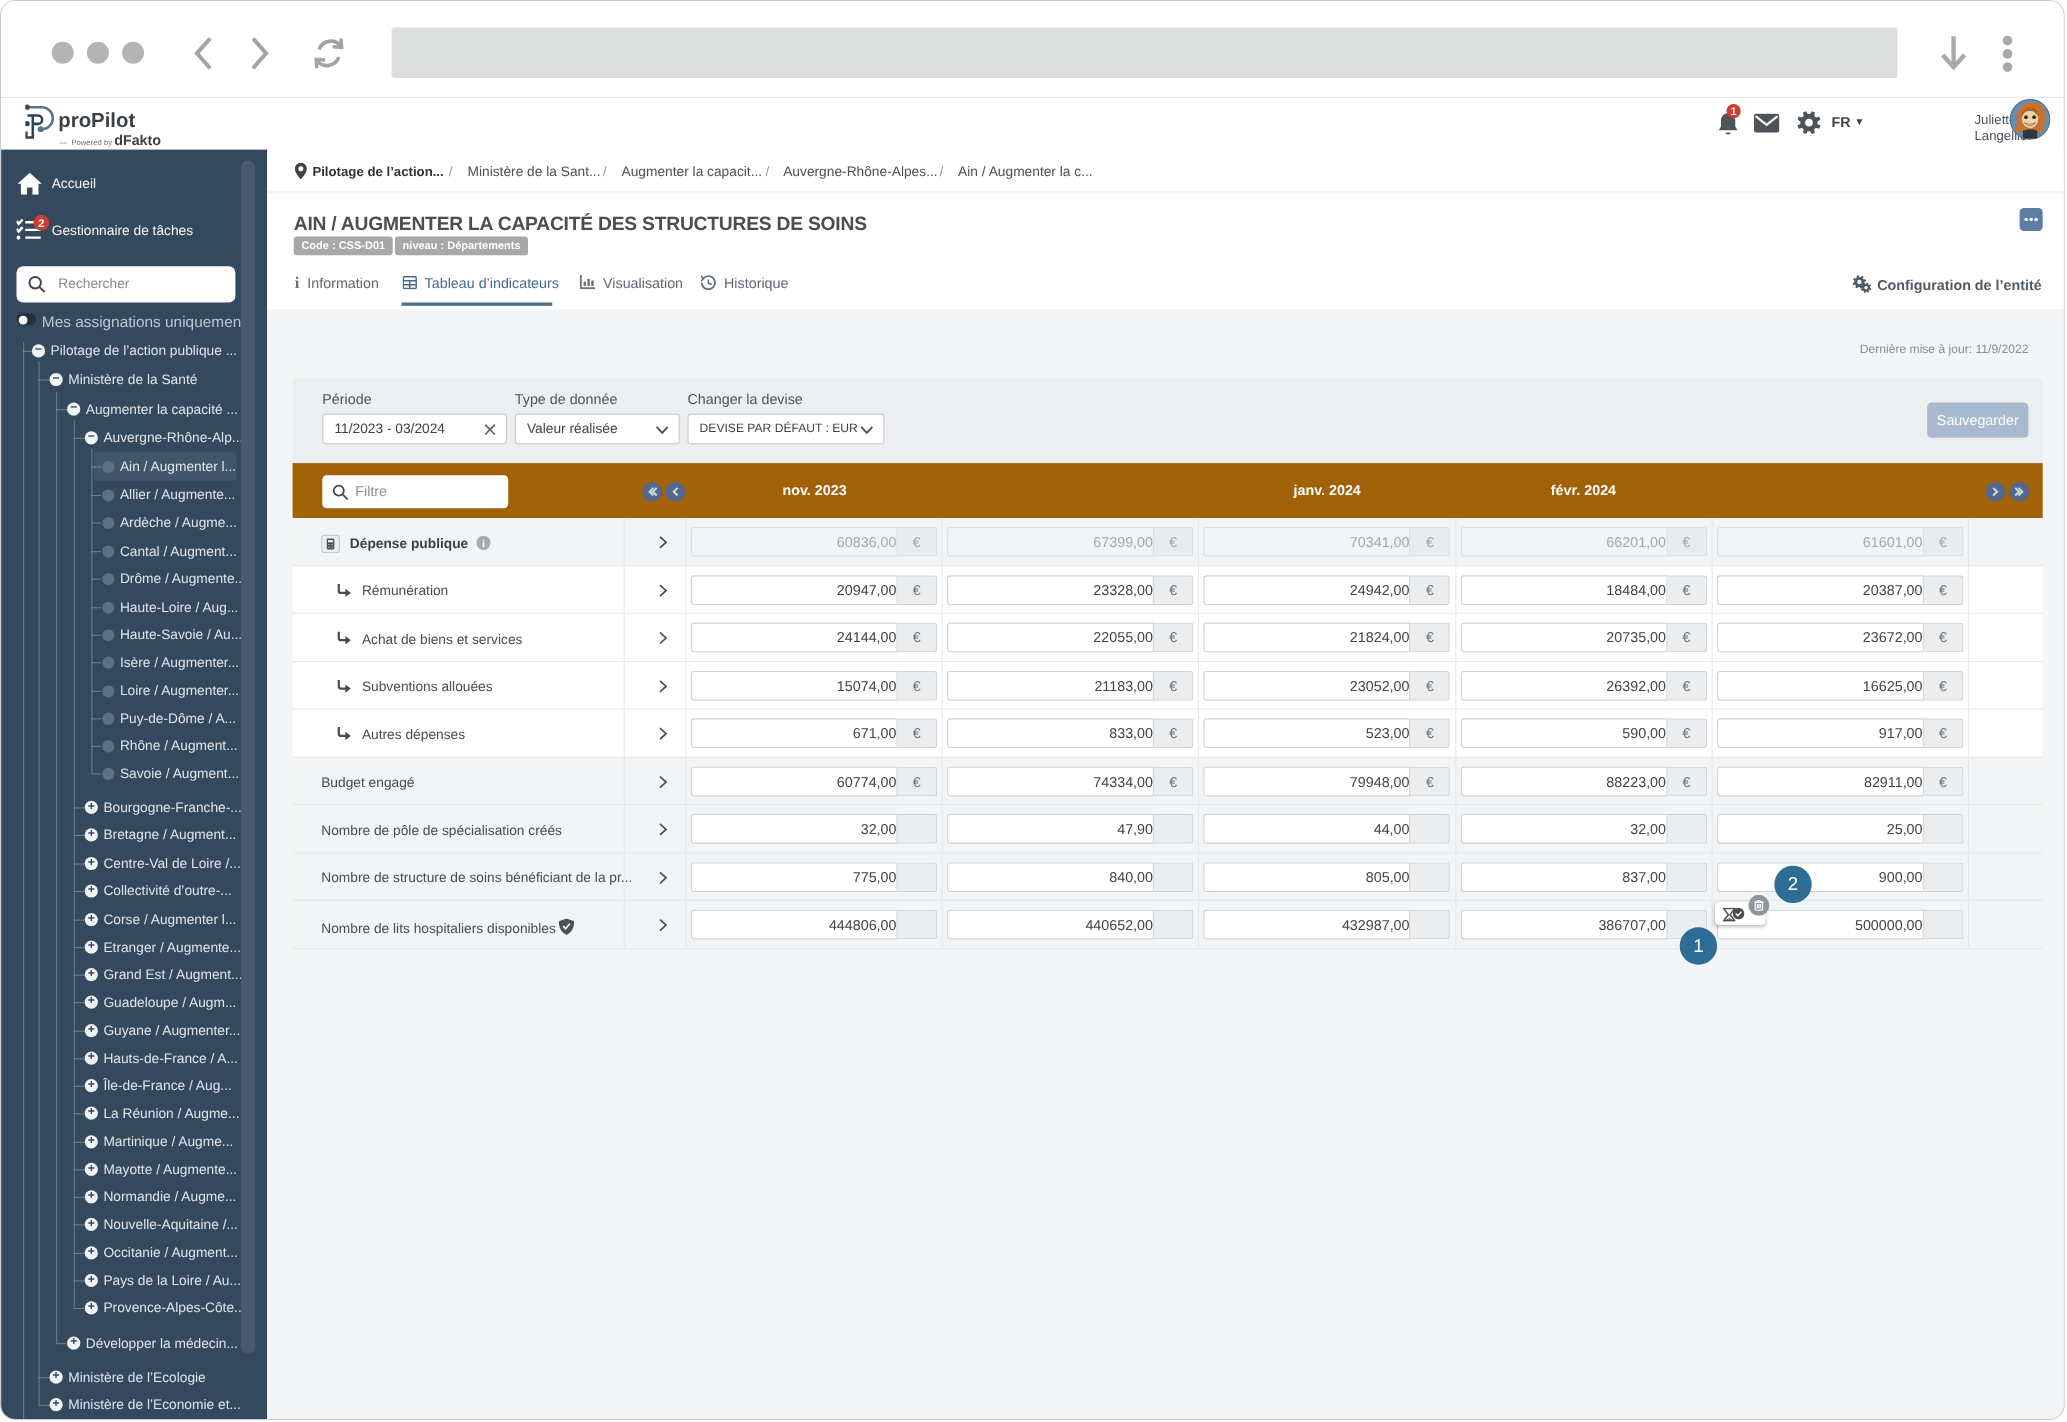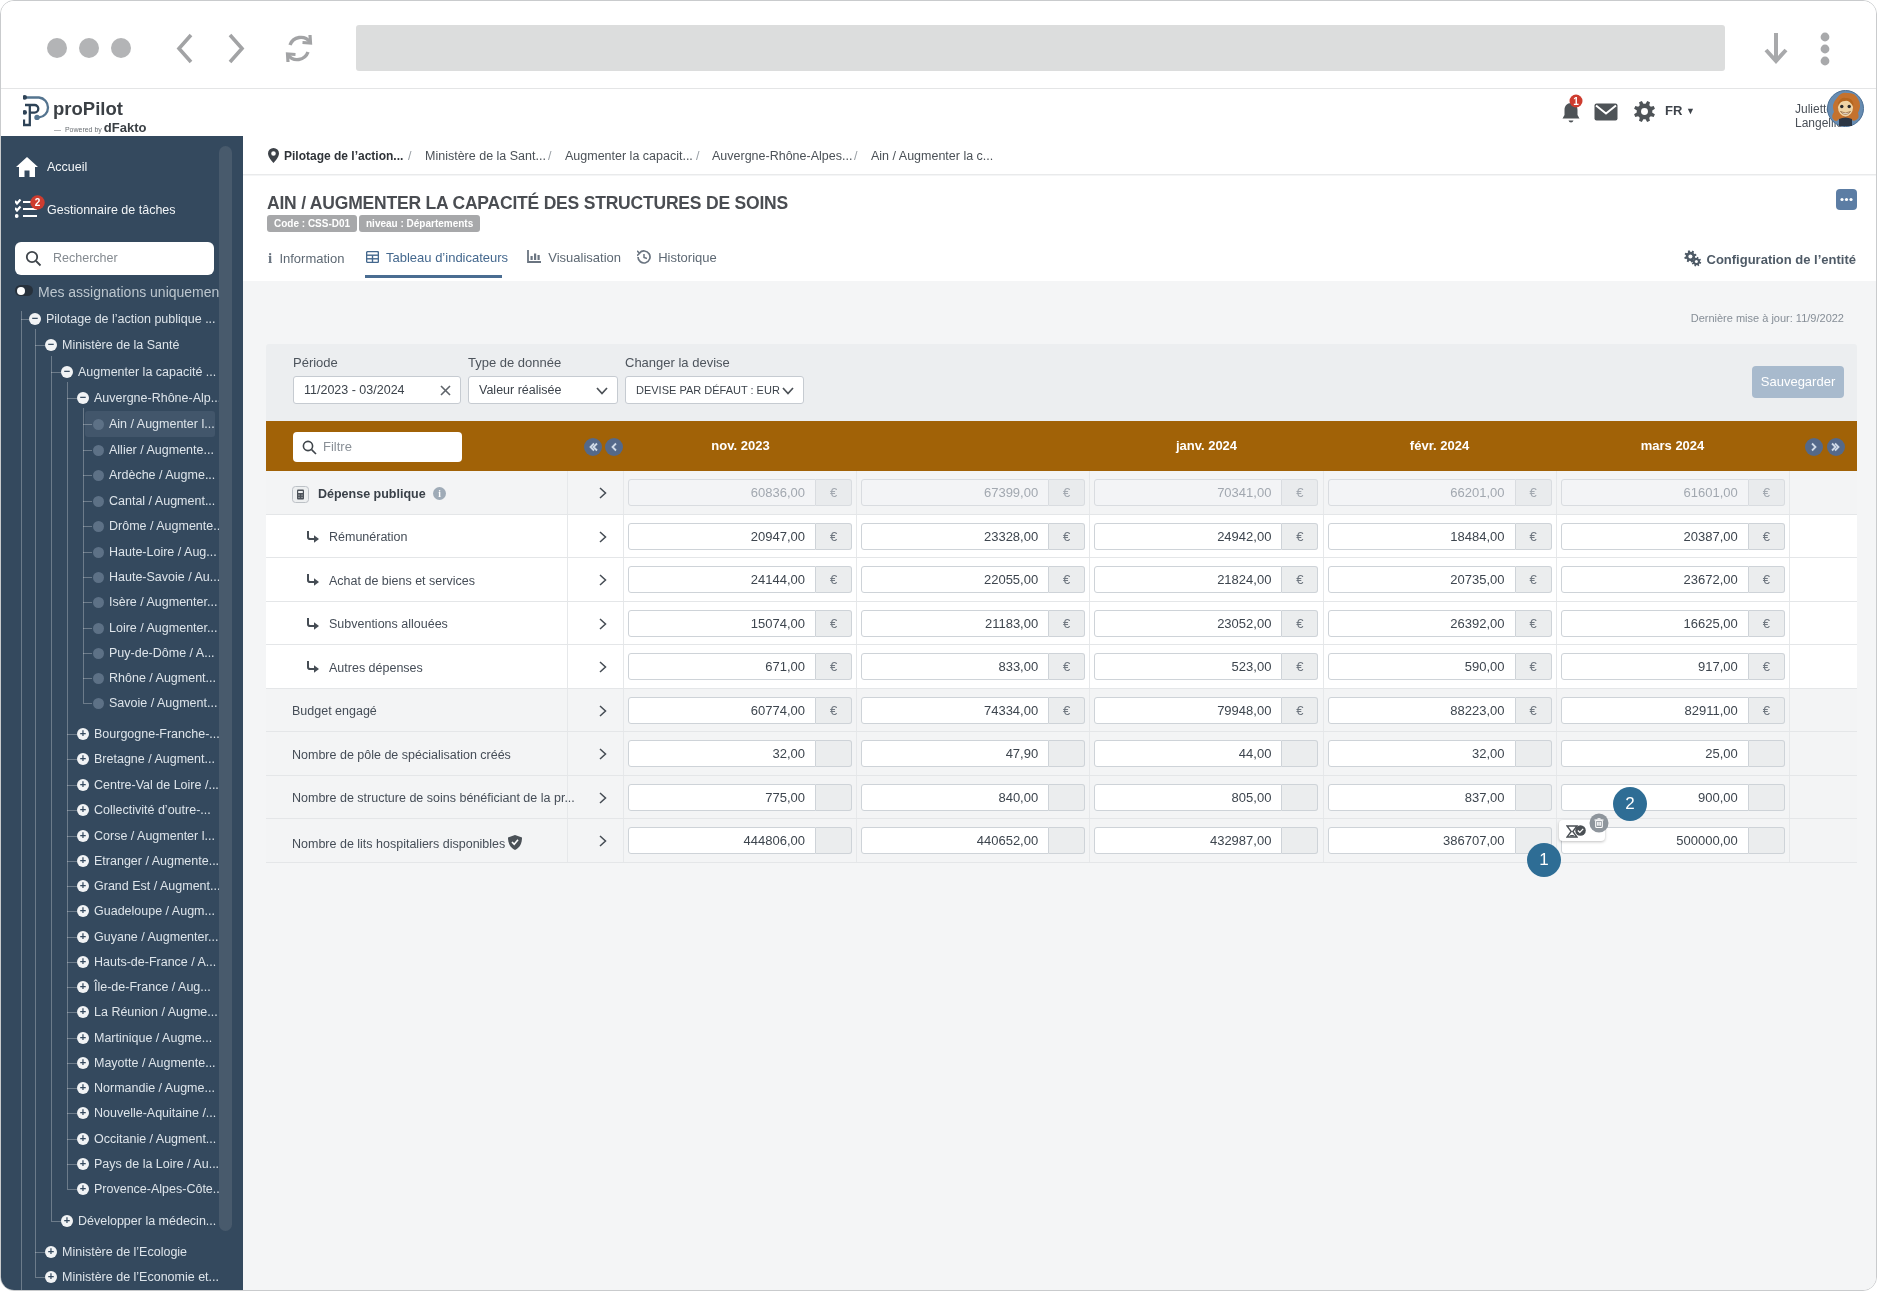--- a/index.html
+++ b/index.html
@@ -52,21 +52,21 @@
 .filtre{position:absolute;left:27px;top:11px;width:169px;height:30px;background:#fff;border-radius:4px}
 .filtre span{position:absolute;left:30px;top:7px;font-size:13px;color:#8a9097}
 .pgc{position:absolute;top:17px;width:18px;height:18px;border-radius:50%;background:#54698a}
 .trow{position:absolute;left:23px;width:1591px;height:43.5px;border-bottom:1px solid #e4e6e8;display:flex}
 .c-lbl{width:302px;border-right:1px solid #e6e8ea;position:relative}
 .c-chev{width:56px;border-right:1px solid #e6e8ea;position:relative}
 .c-mon{width:233.2px;border-right:1px solid #e6e8ea;position:relative}
 .c-end{flex:1}
 .rlbl{position:absolute;top:15.5px;font-size:12.5px;color:#454d57;white-space:nowrap}
 .grp{position:absolute;left:4px;top:8px;display:flex}
-.vin{width:188px;height:27px;background:#fff;border:1px solid #ced3d8;border-radius:3px 0 0 3px;font-size:13px;color:#3d454e;line-height:25px;text-align:right;padding-right:10px}
+.vin{width:188px;height:27px;background:#fff;border:1px solid #ced3d8;border-radius:3px 0 0 3px;font-size:13px;color:#3d454e;line-height:25px;text-align:right;}
 .sfx{width:36px;height:27px;background:#ebedee;border:1px solid #ced3d8;border-left:none;border-radius:0 3px 3px 0;font-size:13px;color:#6f7780;line-height:25px;text-align:center}
 .dis .vin{background:#f3f4f6;color:#a2a8b0;border-color:#d9dce0}
 .dis .sfx{background:#e9ebed;color:#a2a8b0;border-color:#d9dce0}
 .rowg{background:#f3f4f5}
 .roww{background:#fff}
 .ncirc{position:absolute;width:34px;height:34px;border-radius:50%;background:#2e6d95;color:#fff;font-size:17px;text-align:center;line-height:34px;z-index:6}
 .popup{position:absolute;left:1316px;top:684px;width:46px;height:21px;background:#fff;border-radius:4px;box-shadow:0 1px 3px rgba(0,0,0,.25);z-index:5}
 </style></head>
 <body>
 <div class="frame">
@@ -375,21 +375,20 @@
 <span class="pgc" style="left:318px"><svg width="18" height="18" viewBox="0 0 18 18">
             <polyline points="10,5.5 6.5,9 10,12.5" fill="none" stroke="#cfdae7" stroke-width="1.8"></polyline>
             <polyline points="13,5.5 9.5,9 13,12.5" fill="none" stroke="#cfdae7" stroke-width="1.8"></polyline>
           </svg></span>
 <span class="pgc" style="left:339px"><svg width="18" height="18" viewBox="0 0 18 18">
             <polyline points="11,5.5 7.5,9 11,12.5" fill="none" stroke="#cfdae7" stroke-width="1.8"></polyline>
           </svg></span>
 <span class="mhdr" style="left:358px;width:233px">nov. 2023</span>
 <span class="mhdr" style="left:824px;width:233px">janv. 2024</span>
 <span class="mhdr" style="left:1057px;width:233px">févr. 2024</span>
-<span class="mhdr" style="left:1290px;width:233px">mars 2024</span>
 <span class="pgc" style="left:1539px"><svg width="18" height="18" viewBox="0 0 18 18">
             <polyline points="7,5.5 10.5,9 7,12.5" fill="none" stroke="#cfdae7" stroke-width="1.8"></polyline>
           </svg></span>
 <span class="pgc" style="left:1561px"><svg width="18" height="18" viewBox="0 0 18 18">
             <polyline points="5,5.5 8.5,9 5,12.5" fill="none" stroke="#cfdae7" stroke-width="1.8"></polyline>
             <polyline points="8,5.5 11.5,9 8,12.5" fill="none" stroke="#cfdae7" stroke-width="1.8"></polyline>
           </svg></span>
 </div>
 <div class="trow rowg" style="top:335.0px">
         <div class="c-lbl">

